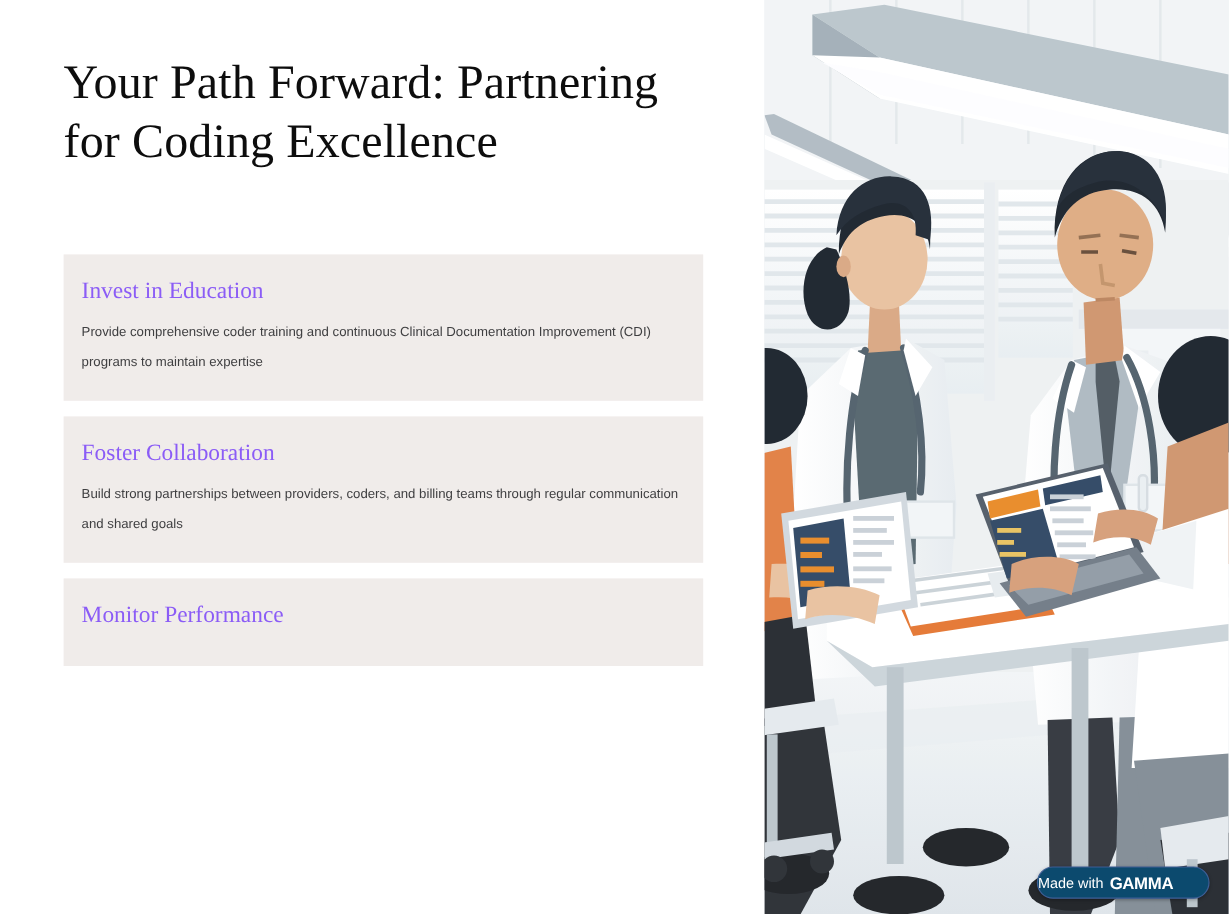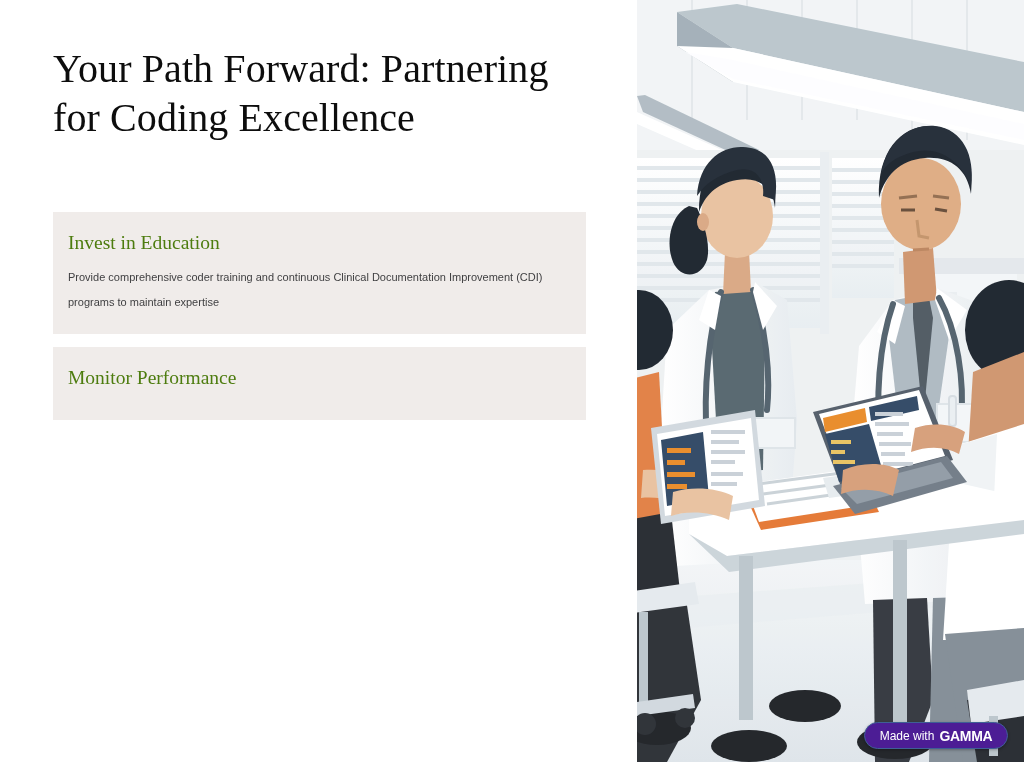--- a/index.html
+++ b/index.html
@@ -26,21 +26,21 @@
   }
   .cards { position: absolute; left: 53px; top: 212px; width: 533px; }
   .card {
     background: #f0ecea;
     padding: 19px 16px 20px 15px;
     margin-bottom: 13px;
   }
   .card-title {
     font-family: "Liberation Serif", serif;
     font-size: 19.5px; line-height: 24px;
-    color: #4d7c0f; font-weight: 400;
+    color: #8b5cf6; font-weight: 400;
     margin-bottom: 10px;
   }
   .card-body {
     font-family: "Liberation Sans", sans-serif;
     font-size: 11px; line-height: 24.5px;
     color: #3f3f41; font-weight: 400;
     max-width: 510px;
   }
 
   
@@ -48,24 +48,24 @@
     position: absolute; left: 637px; top: 0;
     width: 387px; height: 762px;
     overflow: hidden; background: #f4f6f7;
   }
   .art-panel svg { display: block; width: 387px; height: 762px; }
 
   
   .gamma-badge {
     position: absolute; left: 864px; top: 722px;
     width: 144px; height: 27px;
-    background: #4c1d95;
+    background: #0c4a6e;
     border: 1.5px solid #3f5f96;
     border-radius: 14px;
-    display: flex; align-items: center; justify-content: center;
+    display: flex; align-items: center; 
     gap: 5px;
     box-shadow: 0 1px 3px rgba(0,0,0,0.3);
   }
   .gamma-badge .gb-made {
     font-family: "Liberation Sans", sans-serif;
     font-size: 12px; color: #ffffff; font-weight: 400;
   }
   .gamma-badge .gb-logo {
     font-family: "Liberation Sans", sans-serif;
     font-size: 14px; color: #ffffff;
@@ -82,20 +82,24 @@
     <h1 class="deck-title">Your Path Forward: Partnering for Coding Excellence</h1>
 
     <div class="cards">
 
       <div class="card">
         <div class="card-title">Invest in Education</div>
         <div class="card-body">Provide comprehensive coder training and continuous Clinical Documentation Improvement (CDI) programs to maintain expertise</div>
       </div>
 
 
+      <div class="card">
+        <div class="card-title">Foster Collaboration</div>
+        <div class="card-body">Build strong partnerships between providers, coders, and billing teams through regular communication and shared goals</div>
+      </div>
 
       <div class="card">
         <div class="card-title">Monitor Performance</div>
       </div>
 
     </div>
   </div>
 
   <div class="art-panel">
     <svg viewBox="0 0 387 762" xmlns="http://www.w3.org/2000/svg">

